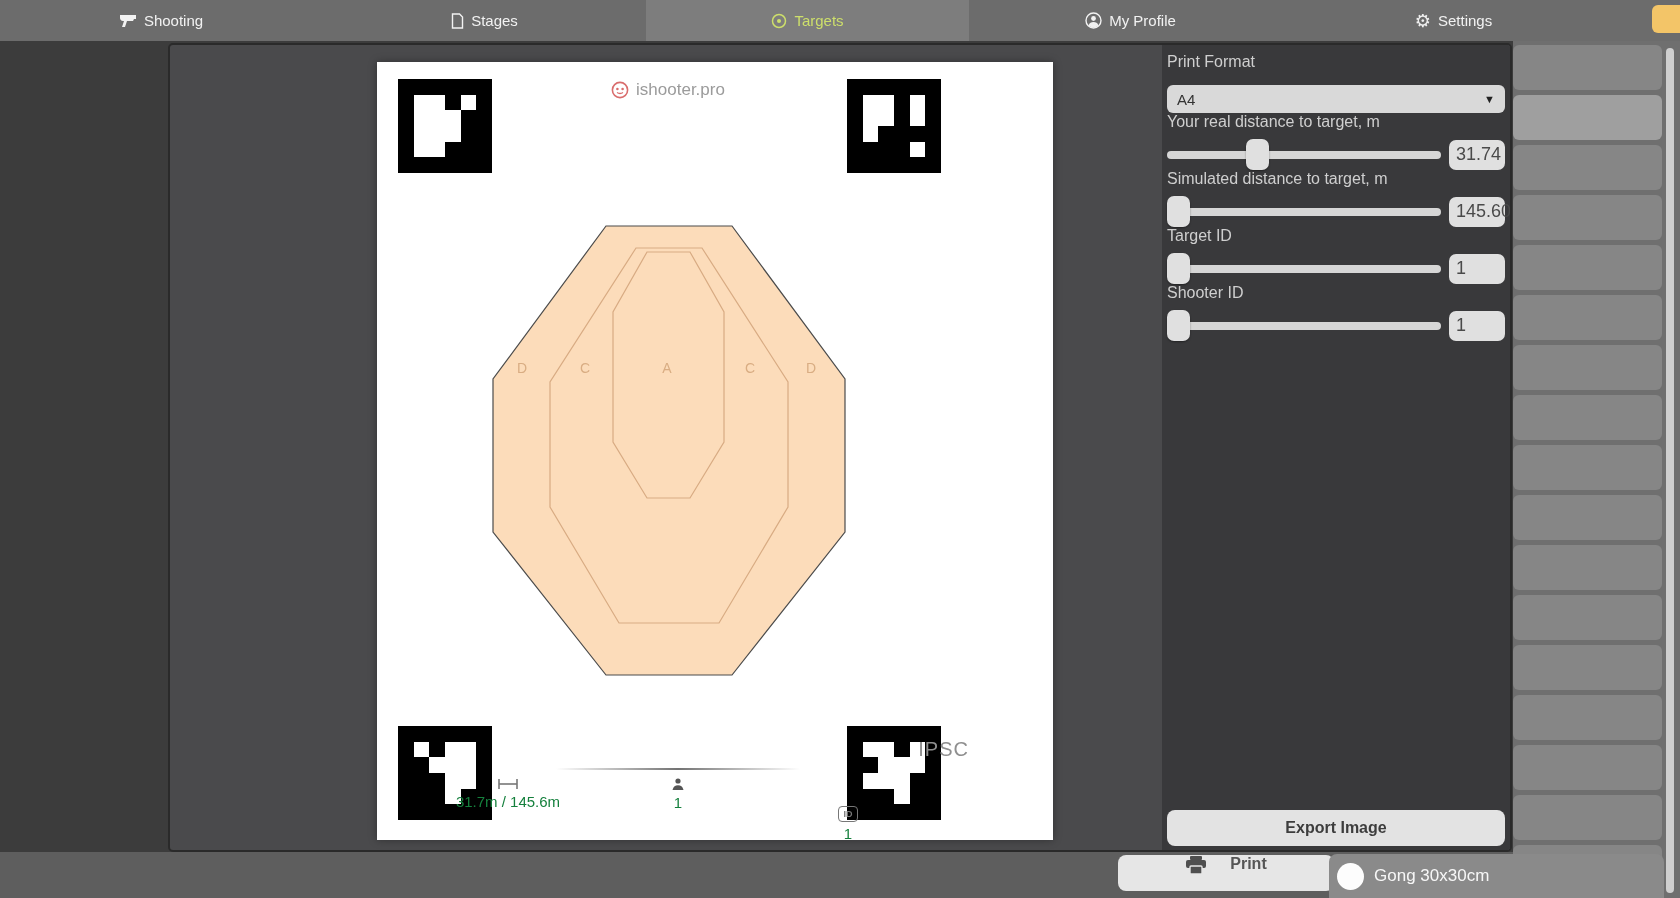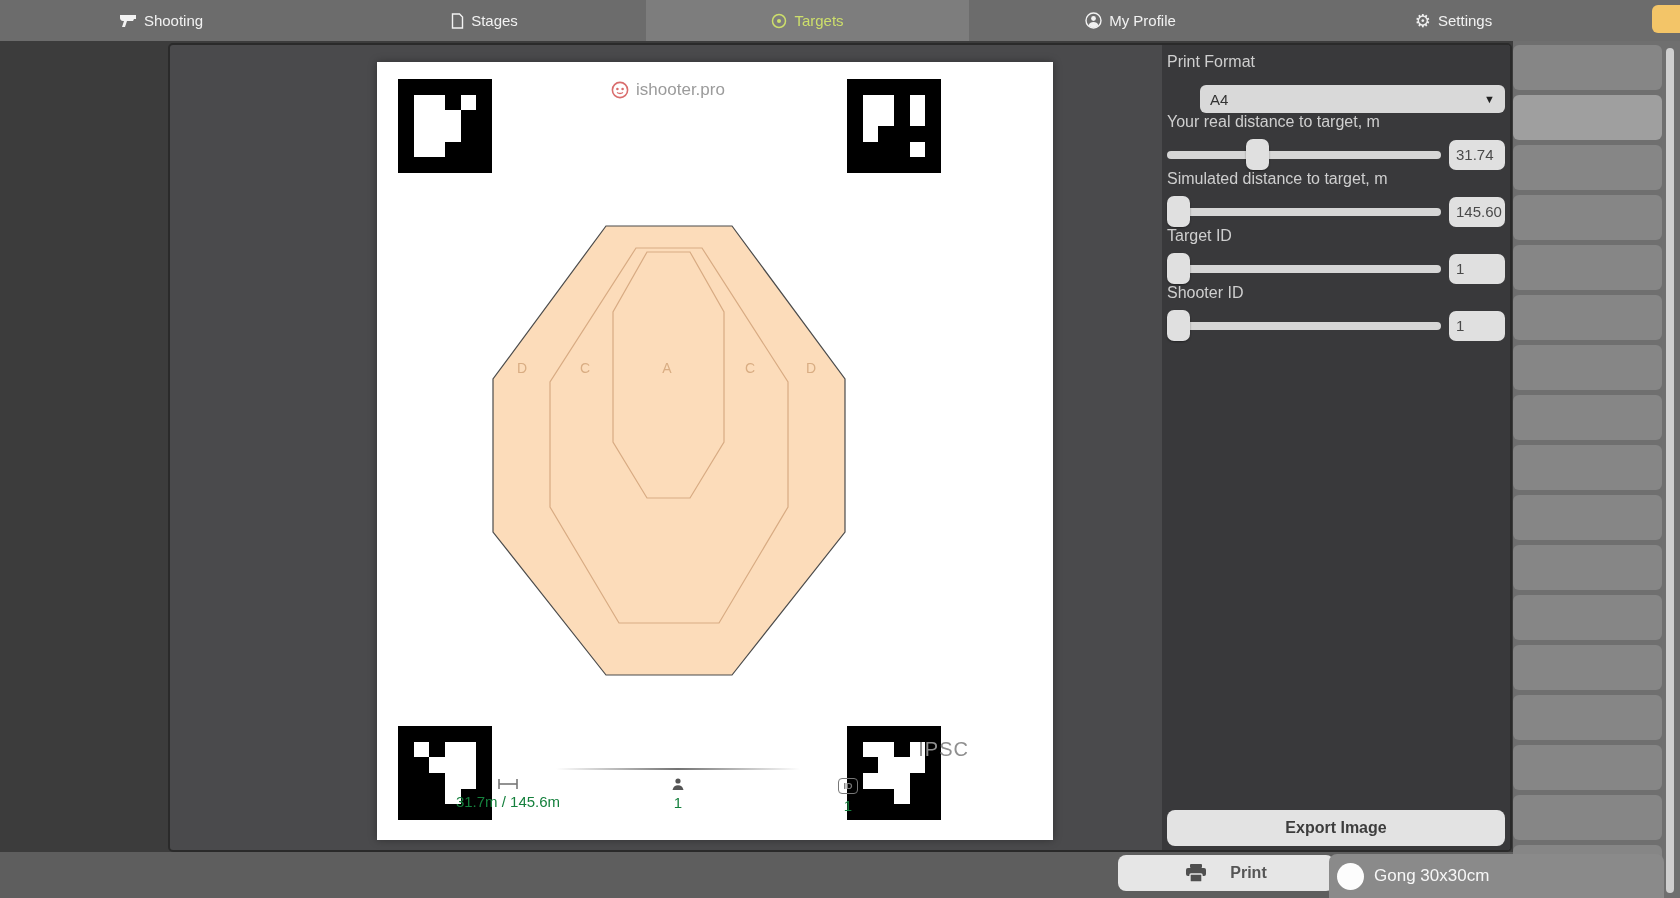--- a/index.html
+++ b/index.html
@@ -20,21 +20,21 @@
   
   #backdrop{position:absolute;left:0;top:41px;width:1680px;height:811px;background:#3c3c3c;z-index:1;}
   #target-list{position:absolute;left:1513px;top:41px;width:167px;height:857px;background:#6f6f6f;z-index:2;}
   .list-row{position:absolute;left:0;width:149px;height:45px;background:#868686;border-radius:6px;}
   .list-row.sel{background:#9f9f9f;}
   #list-scrollbar{position:absolute;left:153px;top:7px;width:8px;height:845px;background:#cfcfcf;border-radius:4px;z-index:3;}
 
   
   #bottom-strip{position:absolute;left:0;top:852px;width:1513px;height:46px;background:#5e5e5e;z-index:5;}
   #print-button{position:absolute;left:1118px;top:855px;width:216px;height:36px;background:#e6e6e6;border-radius:8px;
-       display:flex;align-items:center;justify-content:center;gap:23px;color:#555;font-weight:bold;font-size:16px;z-index:6;cursor:pointer;}
+       display:flex;justify-content:center;gap:23px;color:#555;font-weight:bold;font-size:16px;z-index:6;cursor:pointer;}
   #gong-row{position:absolute;left:1329px;top:854px;width:335px;height:44px;background:#8a8a8a;border-radius:8px 8px 0 0;
        display:flex;align-items:center;gap:10px;padding-left:8px;box-sizing:border-box;color:#f7f7f7;font-size:17px;z-index:6;cursor:pointer;}
   .gong-circle{width:27px;height:27px;border-radius:50%;background:#fdfdfd;flex:0 0 auto;}
 
   
   #modal{position:absolute;left:168px;top:43px;width:1344px;height:809px;background:#4a4a4c;
        border:2px solid #2a2a2a;border-radius:5px;box-sizing:border-box;overflow:hidden;z-index:10;}
 
   
   #paper{position:absolute;left:207px;top:17px;width:676px;height:778px;background:#ffffff;
@@ -47,37 +47,37 @@
        color:#9b9b9b;font-size:17px;}
   #zone-letters span{position:absolute;transform:translate(-50%,-50%);color:#d9ad83;font-size:14px;}
   #paper-footer{position:absolute;left:10px;top:676px;width:582px;text-align:right;}
   #target-title{color:#8f8f8f;font-size:20px;letter-spacing:1px;}
   #footer-line{margin:7px auto 0 auto;width:244px;height:2px;
        background:linear-gradient(to right, rgba(90,90,90,0), rgba(90,90,90,.85), rgba(90,90,90,0));}
   .footer-cols{display:flex;justify-content:center;margin-top:8px;}
   .footer-col{width:170px;display:flex;flex-direction:column;align-items:center;gap:3px;}
   .footer-col .val{color:#15803d;font-size:15px;}
   .id-chip{width:18px;height:14px;border:1.5px solid #777;border-radius:4px;color:#777;
-       font-size:9px;font-weight:bold;display:flex;align-items:center;justify-content:center;}
+       font-size:9px;font-weight:bold;display:flex;align-items:center;justify-content:center;margin-top:28px;}
 
   
   #controls{position:absolute;right:0;top:0;width:348px;height:805px;background:#39393b;
        box-sizing:border-box;padding:8px 5px 4px 5px;}
   .ctl-label{color:#cfcfcf;font-size:16px;height:18px;line-height:18px;}
   #print-format-select{margin-top:14px;height:28px;background:#d9d9d9;border-radius:6px;display:flex;align-items:center;
-       padding:0 10px;color:#333;font-size:15px;cursor:pointer;margin-left:33px;}
+       padding:0 10px;color:#333;font-size:15px;cursor:pointer;}
   #print-format-select .caret{margin-left:auto;font-size:11px;color:#222;}
   .slider-group{margin-top:0;}
   .slider-row{margin-top:8px;display:flex;align-items:center;gap:8px;height:31px;}
   .track-wrap{position:relative;flex:1;height:31px;}
   .track{position:absolute;left:0;right:0;top:11.5px;height:8px;background:#d6d6d6;border-radius:4px;}
   .thumb{position:absolute;top:0;width:23px;height:31px;background:#e0e0e0;border-radius:7px;
        box-shadow:0 1px 2px rgba(0,0,0,.4);cursor:pointer;}
   .value-box{width:56px;height:30px;background:#e0e0e0;border-radius:7px;box-sizing:border-box;
-       padding-left:7px;display:flex;align-items:center;color:#4a4a4a;font-size:15px;}
+       padding-left:7px;display:flex;align-items:center;color:#4a4a4a;font-size:18px;}
   #export-button{position:absolute;left:5px;right:5px;bottom:4px;height:36px;background:#e3e3e3;border-radius:8px;
        display:flex;align-items:center;justify-content:center;font-weight:bold;font-size:16px;color:#3d3d3d;cursor:pointer;}
 </style>
 </head>
 <body>
 
 <div id="app">
 
   <div id="backdrop"></div>
 

